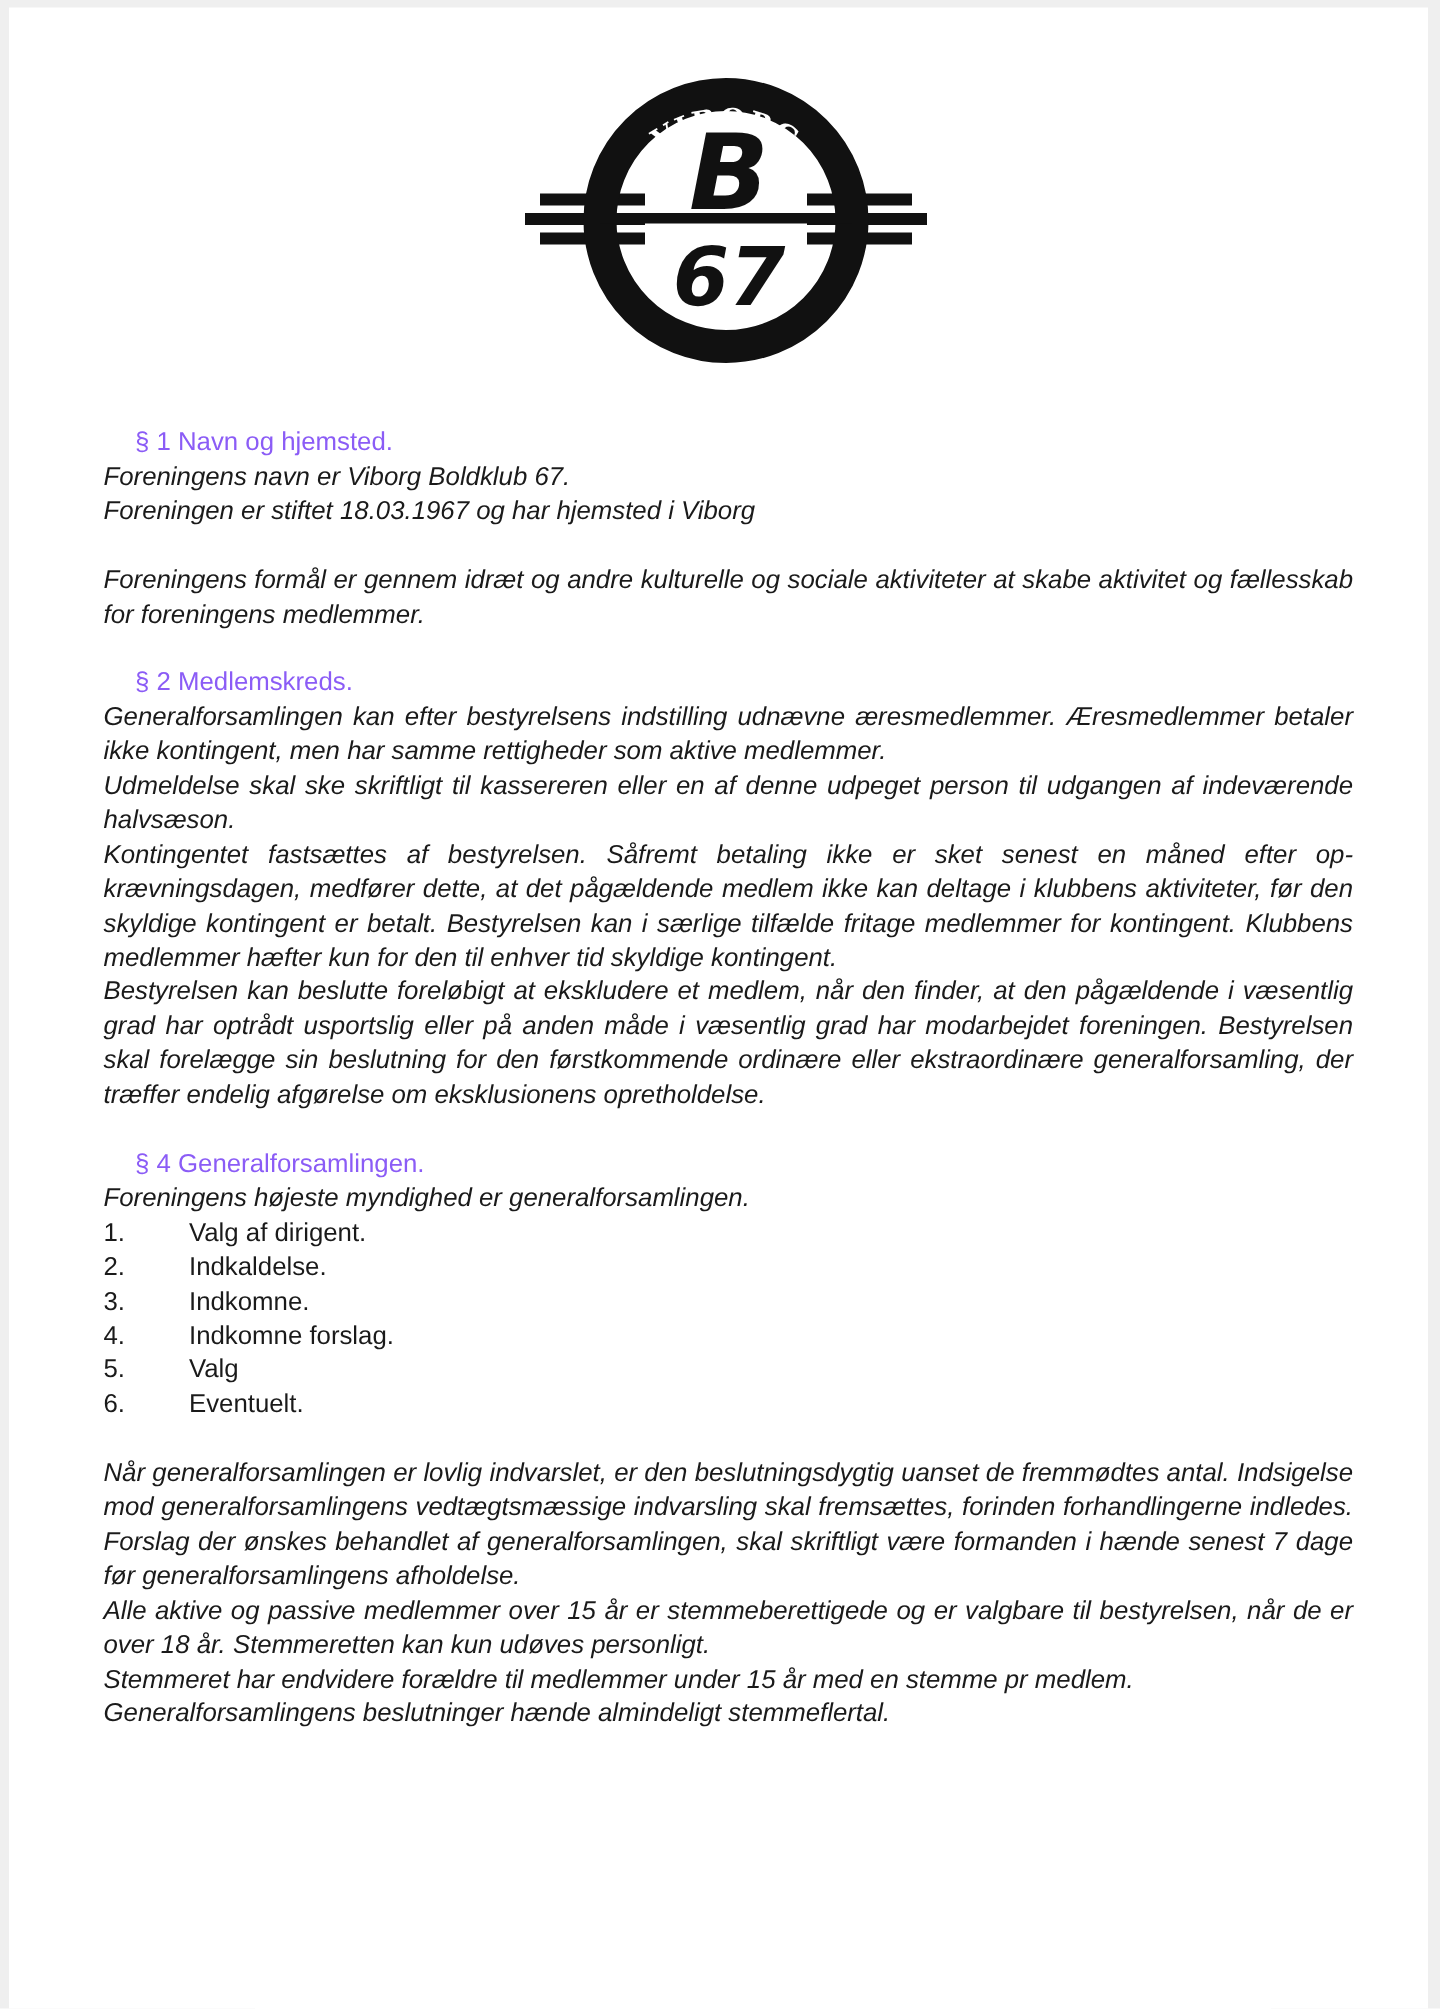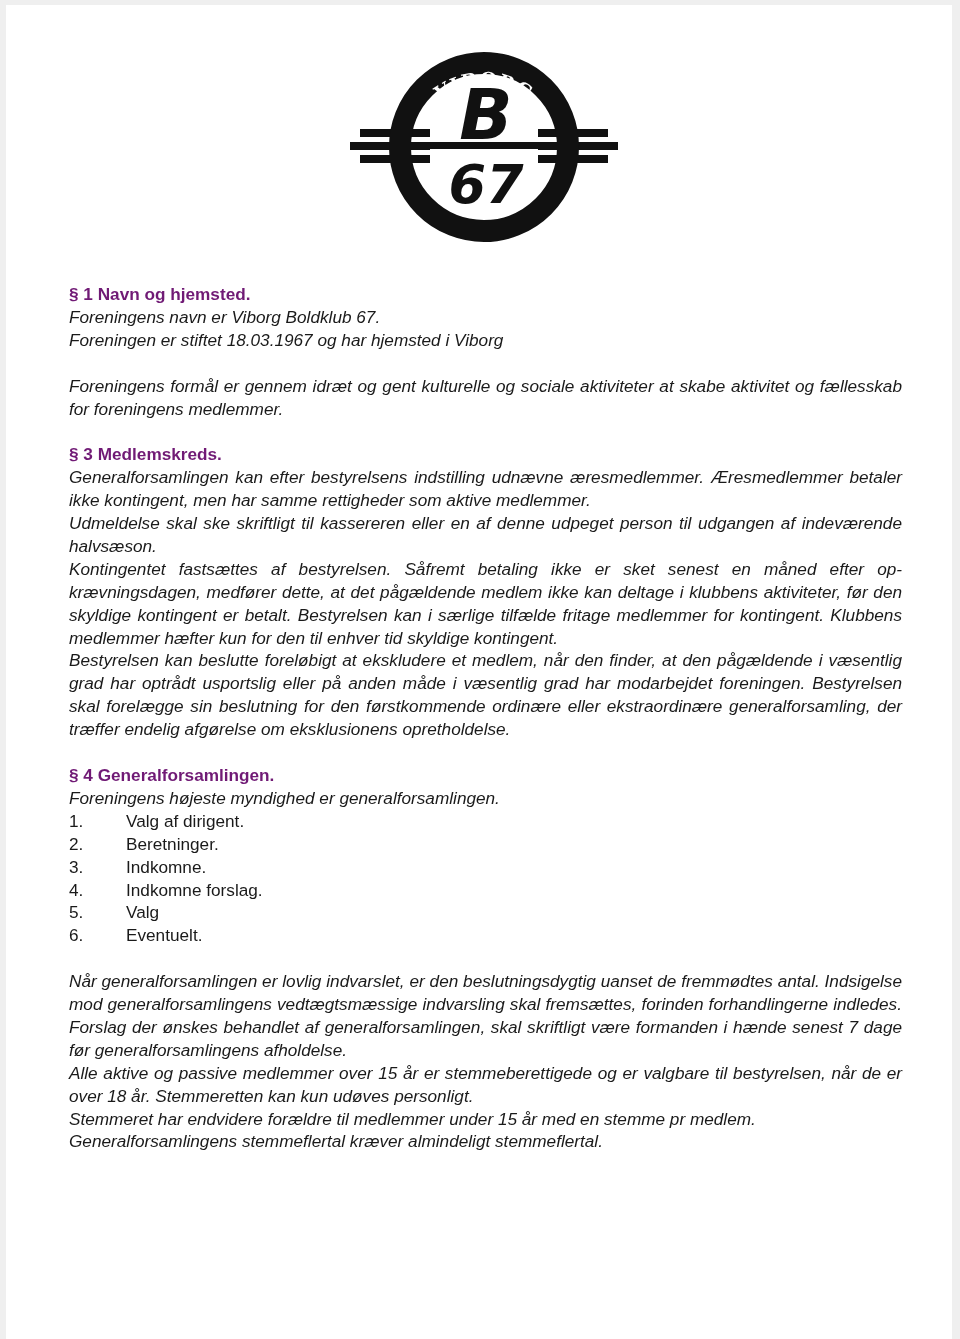--- a/index.html
+++ b/index.html
@@ -23,21 +23,21 @@
   }
   .content {
     position: absolute;
     left: 63px; top: 278px;
     width: 833px;
     color: #1a1a1a;
     font-size: 17.2px;
     line-height: 22.9px;
   }
   .section { margin: 0 0 22.9px 0; }
-  .heading { font-weight: bold; color: #701a75; }
+  .heading { font-weight: normal; color: #8b5cf6; margin-left: 21px; }
   .para { text-align: justify; hyphens: manual; font-style: italic; }
   .agenda { margin: 0; padding: 0; list-style: none; }
   .agenda li { display: flex; }
   .agenda .num { width: 57px; flex: none; }
   .spacer { height: 22.9px; }
 </style>
 </head>
 <body>
 
 <div class="paper">
@@ -71,43 +71,43 @@
 
   <div class="content">
 
     <div class="section">
       <div class="heading">§ 1 Navn og hjemsted.</div>
       <div class="para">Foreningens navn er Viborg Boldklub 67.</div>
       <div class="para">Foreningen er stiftet 18.03.1967 og har hjemsted i Viborg</div>
     </div>
 
     <div class="section">
-      <div class="para">Foreningens formål er gennem idræt og gent kulturelle og sociale aktiviteter at skabe aktivitet og fællesskab for foreningens medlemmer.</div>
+      <div class="para">Foreningens formål er gennem idræt og andre kulturelle og sociale aktiviteter at skabe aktivitet og fællesskab for foreningens medlemmer.</div>
     </div>
 
     <div class="section">
-      <div class="heading">§ 3 Medlemskreds.</div>
+      <div class="heading">§ 2 Medlemskreds.</div>
       <div class="para">Generalforsamlingen kan efter bestyrelsens indstilling udnævne æresmedlemmer. Æresmedlem­mer betaler ikke kontingent, men har samme rettigheder som aktive medlemmer.</div>
       <div class="para">Udmeldelse skal ske skriftligt til kassereren eller en af denne udpeget person til udgangen af in­deværende halvsæson.</div>
       <div class="para">Kontingentet fastsættes af bestyrelsen. Såfremt betaling ikke er sket senest en måned efter op­krævningsdagen, medfører dette, at det pågældende medlem ikke kan deltage i klubbens aktiviteter, før den skyldige kontingent er betalt. Bestyrelsen kan i særlige tilfælde fritage medlemmer for kontin­gent. Klubbens medlemmer hæfter kun for den til enhver tid skyldige kontingent.</div>
       <div class="para">Bestyrelsen kan beslutte foreløbigt at ekskludere et medlem, når den finder, at den pågældende i væsentlig grad har optrådt usportslig eller på anden måde i væsentlig grad har modarbejdet forenin­gen. Bestyrelsen skal forelægge sin beslutning for den førstkommende ordinære eller ekstraordinære generalforsamling, der træffer endelig afgørelse om eksklusionens opretholdelse.</div>
     </div>
 
     <div class="section">
       <div class="heading">§ 4 Generalforsamlingen.</div>
       <div class="para">Foreningens højeste myndighed er generalforsamlingen.</div>
 
       <ol class="agenda">
         <li>
             <span class="num">1.</span>
             <span>Valg af dirigent.</span>
           </li>
         <li>
             <span class="num">2.</span>
-            <span>Beretninger.</span>
+            <span>Indkaldelse.</span>
           </li>
         <li>
             <span class="num">3.</span>
             <span>Indkomne.</span>
           </li>
         <li>
             <span class="num">4.</span>
             <span>Indkomne forslag.</span>
           </li>
         <li>
@@ -118,17 +118,17 @@
             <span class="num">6.</span>
             <span>Eventuelt.</span>
           </li>
       </ol>
 
       <div class="spacer"></div>
 
       <div class="para">Når generalforsamlingen er lovlig indvarslet, er den beslutningsdygtig uanset de fremmødtes an­tal. Indsigelse mod generalforsamlingens vedtægtsmæssige indvarsling skal fremsættes, forinden forhandlingerne indledes. Forslag der ønskes behandlet af generalforsamlingen, skal skriftligt være formanden i hænde senest 7 dage før generalforsamlingens afholdelse.</div>
       <div class="para">Alle aktive og passive medlemmer over 15 år er stemmeberettigede og er valgbare til bestyrelsen, når de er over 18 år. Stemmeretten kan kun udøves personligt.</div>
       <div class="para">Stemmeret har endvidere forældre til medlemmer under 15 år med en stemme pr medlem.</div>
-      <div class="para">Generalforsamlingens stemmeflertal kræver almindeligt stemmeflertal.</div>
+      <div class="para">Generalforsamlingens beslutninger hænde almindeligt stemmeflertal.</div>
     </div>
 
   </div>
 </div>
 
 </body></html>

